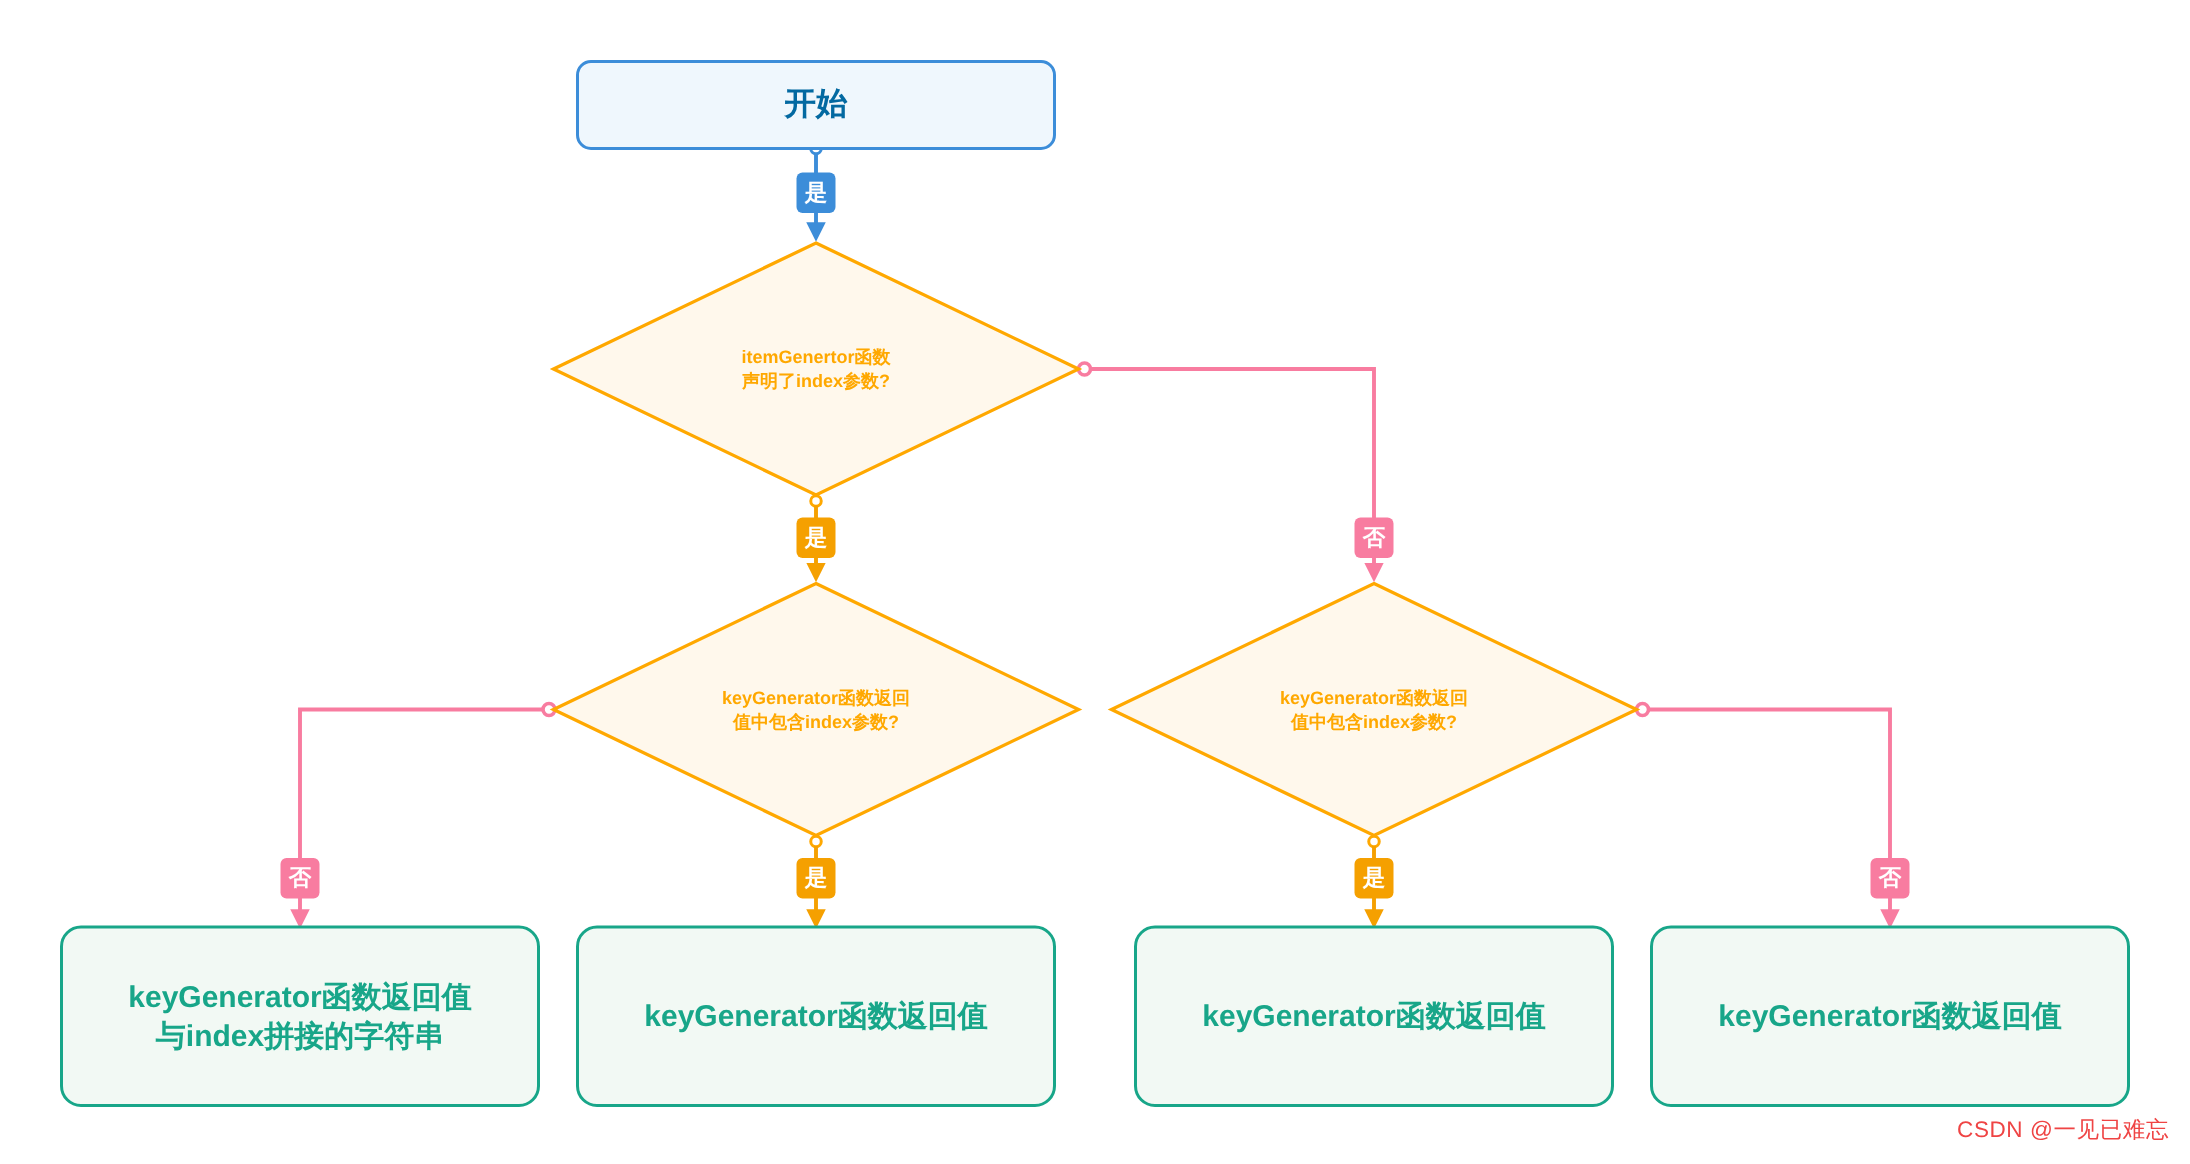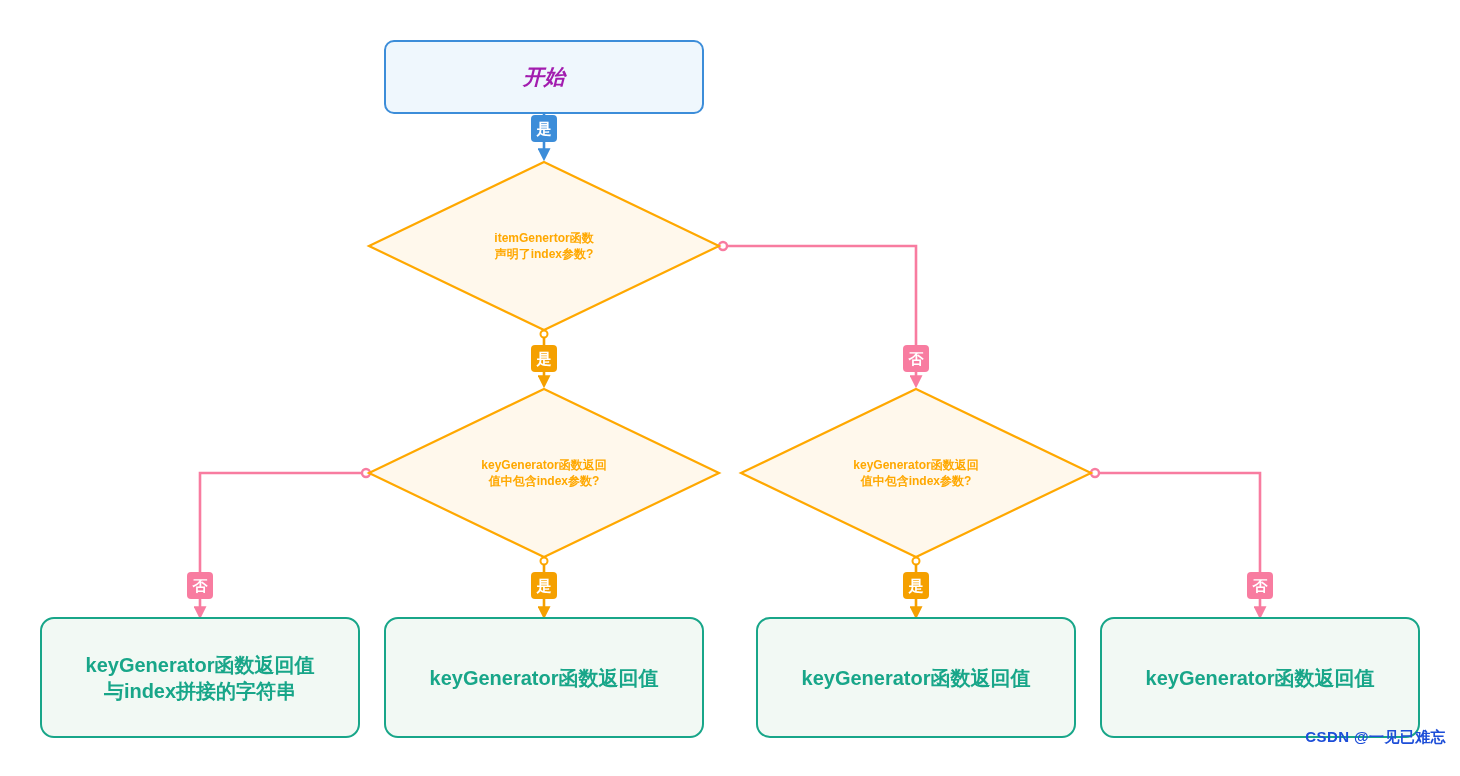--- a/index.html
+++ b/index.html
@@ -31,27 +31,26 @@
     align-items: center;
     justify-content: center;
     text-align: center;
     font-weight: bold;
     line-height: 1.30;
     white-space: pre-line;
   }
 
   .node-start {
     left: 384px; top: 40px;
-    width: 320px; height: 74px;
+    width: 320px; height: 60px;
     border: 2px solid #3C8DD9;
     border-radius: 10px;
     background: #EFF7FD;
-    color: #a21caf;
+    color: #0369a1;
     font-size: 21px;
-    font-style: italic;
   }
 
   .node-result {
     width: 320px; height: 121px;
     border: 2px solid #18A689;
     border-radius: 14px;
     background: #F2F9F4;
     color: #18A689;
     font-size: 20px;
     padding: 0 14px;
@@ -106,26 +105,25 @@
   .el-3 { left: 903px;  top: 345px; }
   .el-4 { left: 531px;  top: 572px; }
   .el-5 { left: 903px;  top: 572px; }
   .el-6 { left: 187px;  top: 572px; }
   .el-7 { left: 1247px; top: 572px; }
 
   
   .watermark {
     position: absolute;
     right: 14px;
-    top: 728px;
-    color: #1d4ed8;
+    top: 744px;
+    color: #ef4444;
     font-size: 15px;
     letter-spacing: 0.4px;
     user-select: none;
-    font-weight: bold;
   }
 </style>
 </head>
 <body>
 
 <div id="stage">
 
   <svg class="edges" viewBox="0 0 1460 776" xmlns="http://www.w3.org/2000/svg">
     <defs>
       <marker id="arrow-blue" viewBox="0 0 10 10" refX="6" refY="5" markerWidth="5" markerHeight="5" orient="auto-start-reverse">

